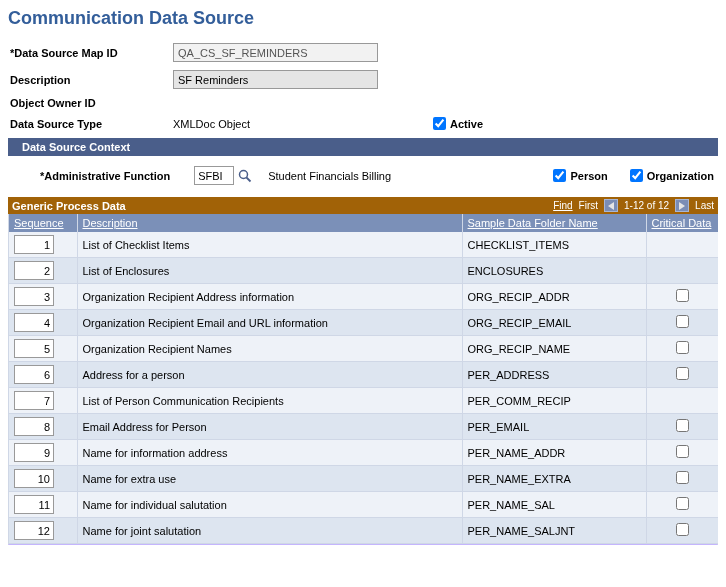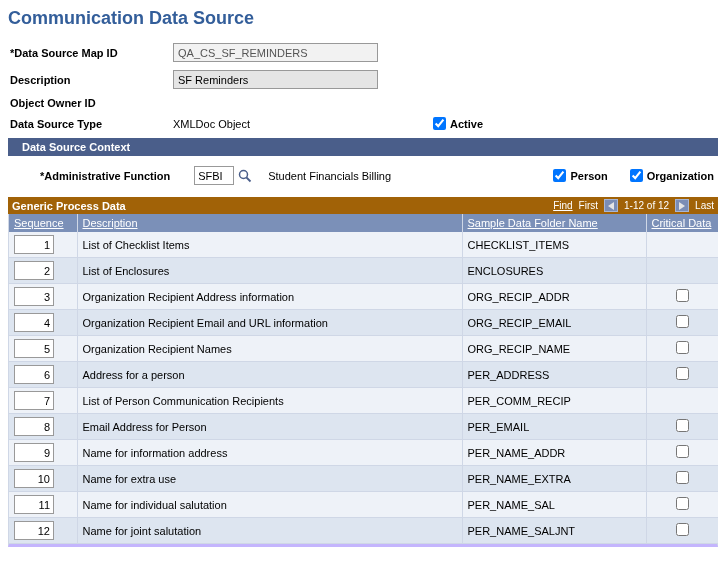--- a/index.html
+++ b/index.html
@@ -176,21 +176,21 @@
     border: 1px solid #999;
     background: #fff;
     padding: 1px 3px;
   }
   .col-seq   { width: 68px; }
   .col-desc  { width: 385px; }
   .col-folder{ width: 184px; }
   .col-crit  { width: 72px; }
   .grid-border {
     border-left: 1px solid #cfd7e6;
-    border-bottom: 3px solid #c4b5fd;
+    border-bottom: 1px solid #c4b5fd;
     border-right: 1px solid #cfd7e6;
   }
 </style>
 </head>
 <body>
 
 <div class="page-title">Communication Data Source</div>
 
 <div class="form-row">
   <div class="form-label req">Data Source Map ID</div>

